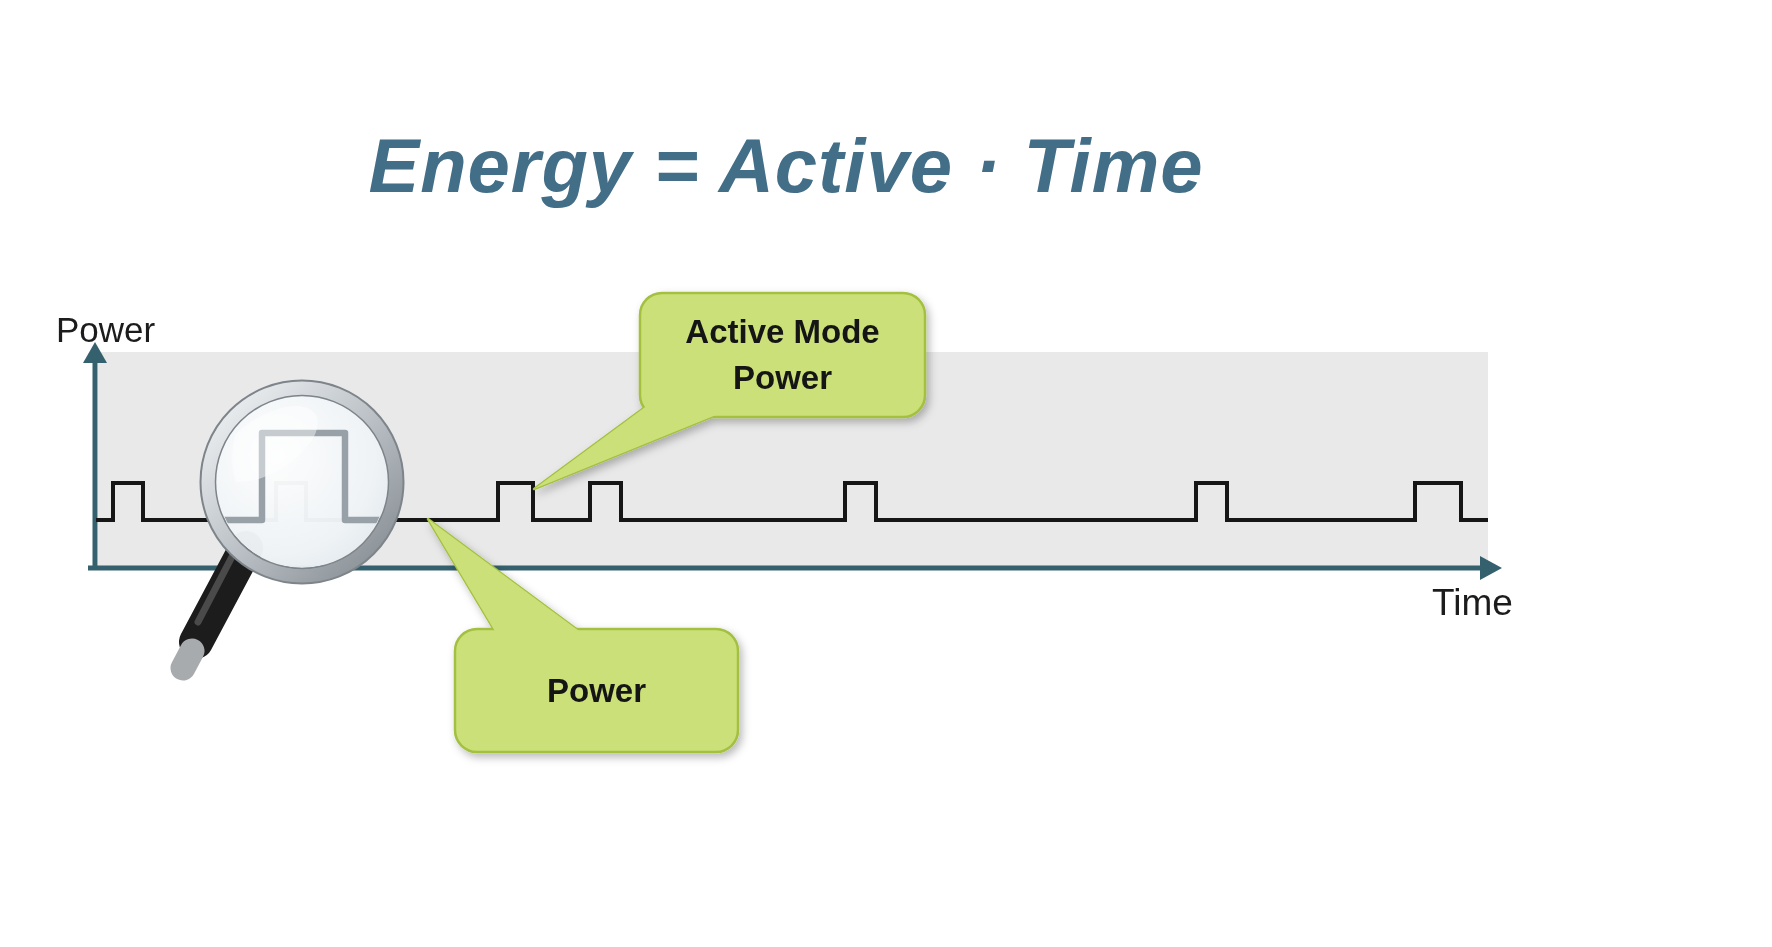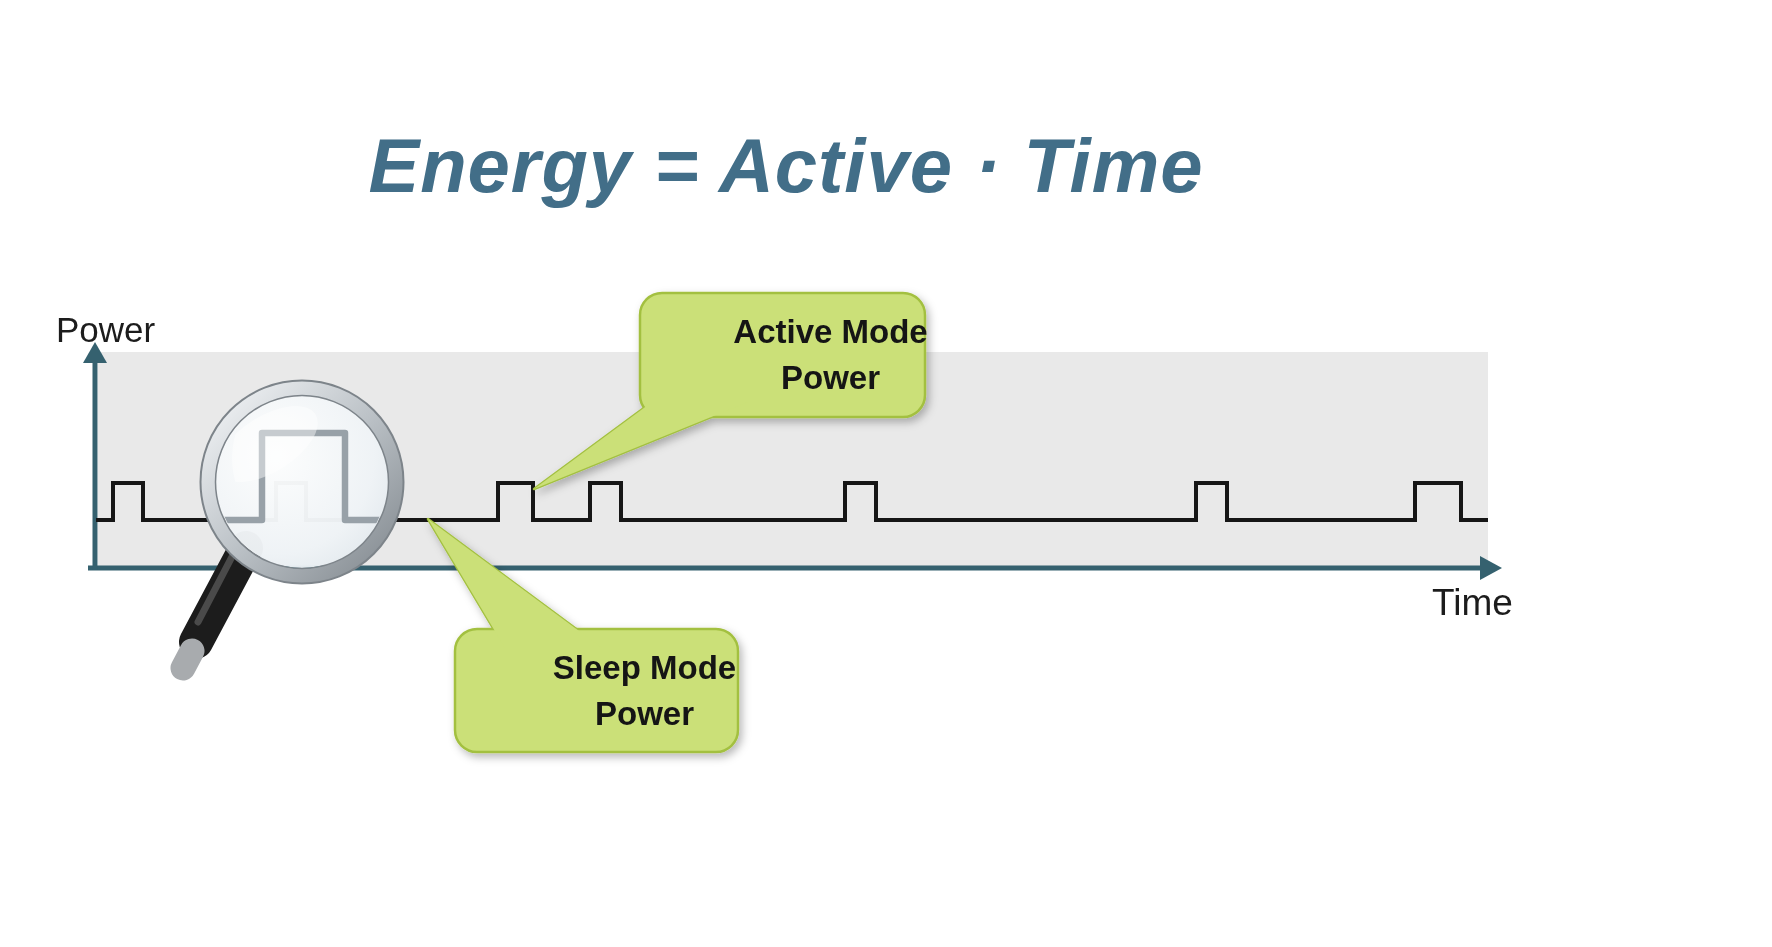--- a/index.html
+++ b/index.html
@@ -31,21 +31,21 @@
   .callout-fill-only { fill: var(--callout-fill); stroke: none; }
 
   .label { position: absolute; color: var(--label-text); }
   .power-label { left: 56px;  top: 310px; font-size: 35px; }
   .time-label  { left: 1432px; top: 582px; font-size: 37px; }
 
   .callout-label {
     position: absolute; display: flex; flex-direction: column;
     align-items: center; justify-content: center;
     font-weight: bold; font-size: 33px; line-height: 1.38;
-    color: var(--callout-text); text-align: center; padding-left: 48px;
+    color: var(--callout-text); text-align: center;
   }
   .callout-label.active { left: 640px; top: 293px; width: 285px; height: 124px; }
   .callout-label.sleep  { left: 455px; top: 629px; width: 283px; height: 123px; }
   .callout-label span { display: block; }
 </style>
 </head>
 <body>
 
 <div class="canvas">
 
@@ -107,17 +107,16 @@
 
   <div class="label power-label">Power</div>
   <div class="label time-label">Time</div>
 
   <div class="callout-label active">
     <span>Active Mode</span>
     <span>Power</span>
   </div>
 
   <div class="callout-label sleep">
-    <span>Sleep Mode</span>
     <span>Power</span>
   </div>
 
 </div>
 
 </body></html>

